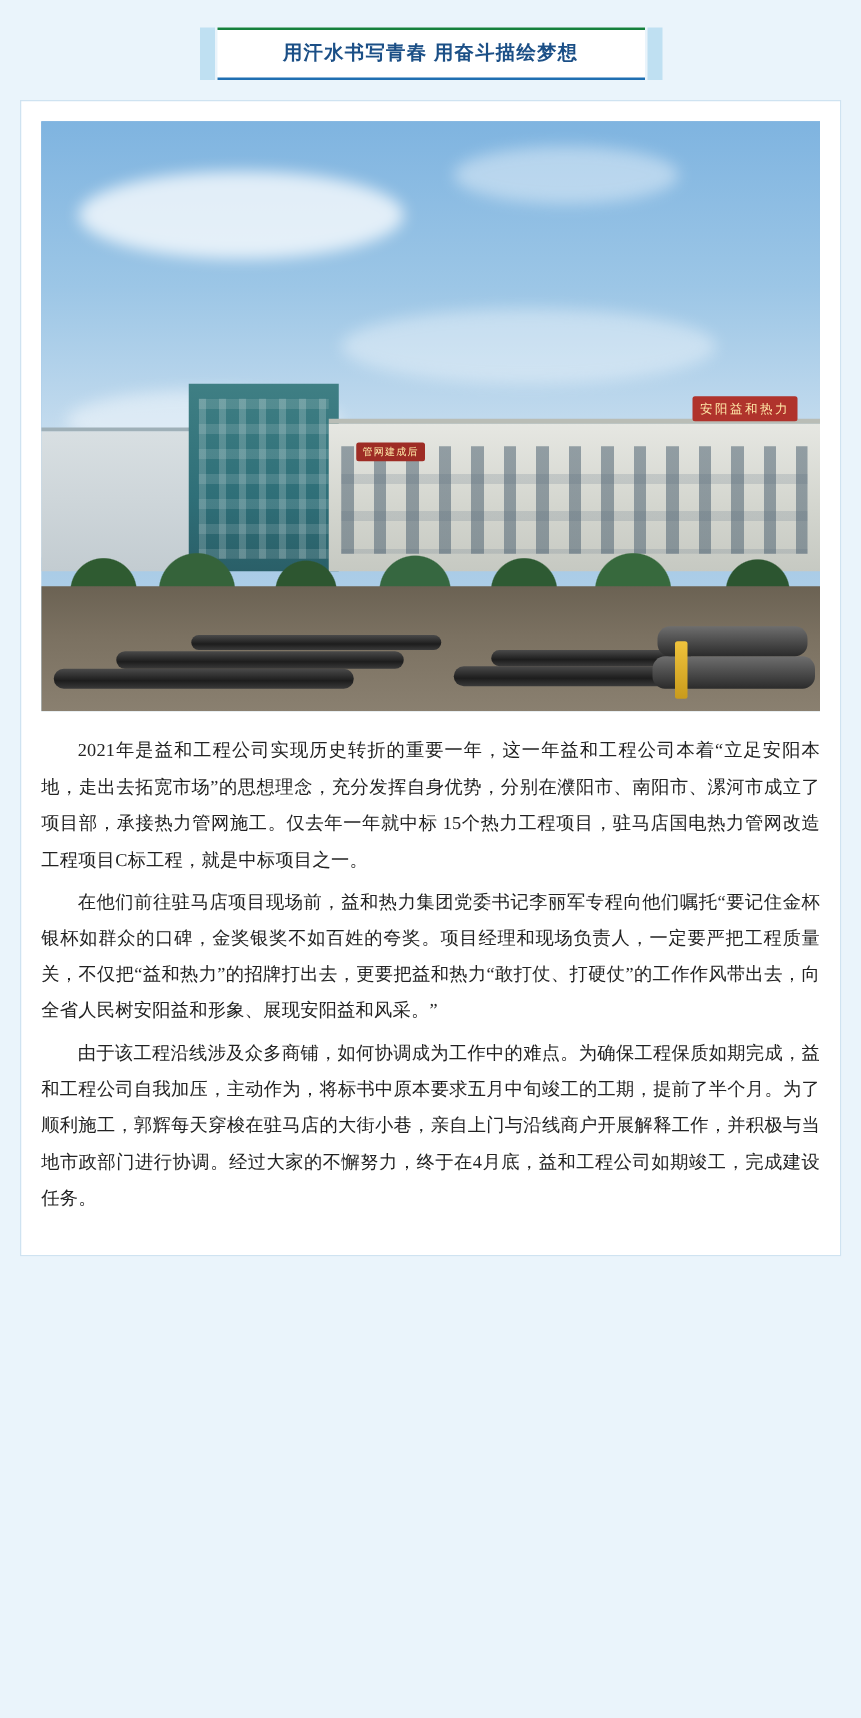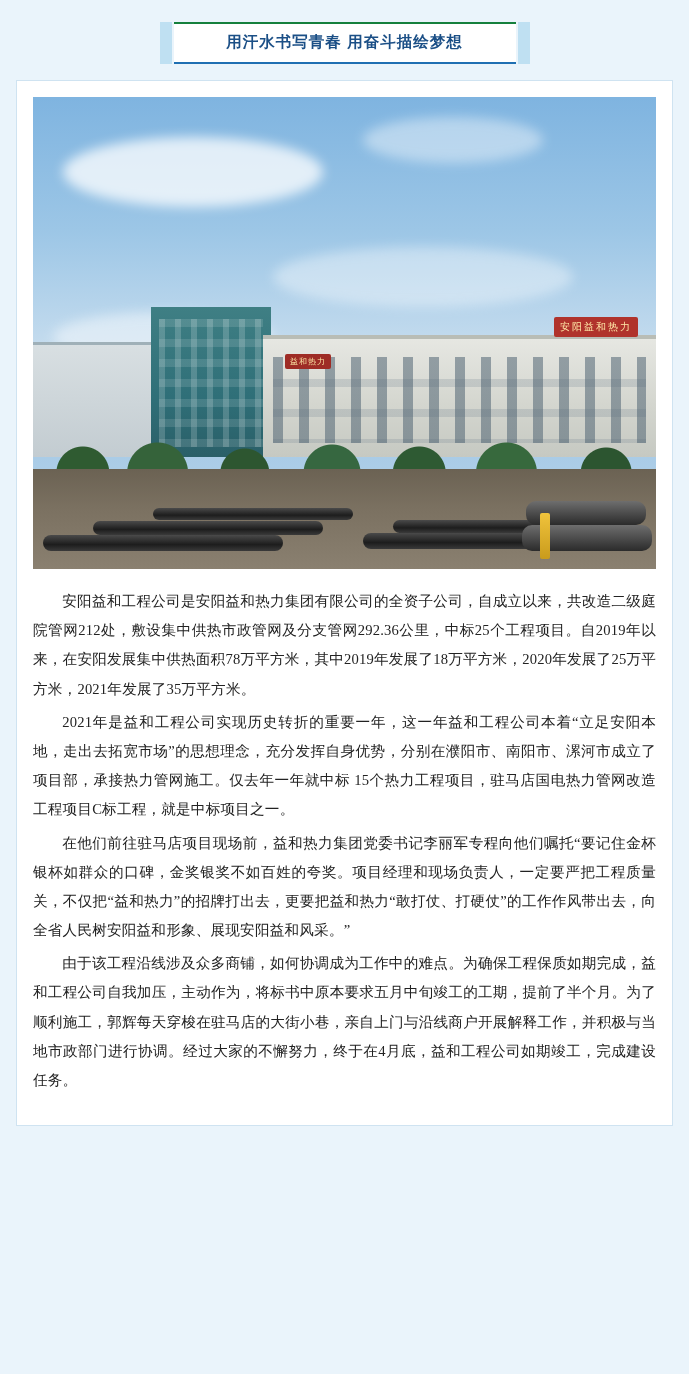--- a/index.html
+++ b/index.html
@@ -238,38 +238,37 @@
 
       <div class="bldg-left"></div>
       <div class="bldg-tower">
         <div class="glass"></div>
       </div>
       <div class="bldg-main">
         <div class="windows"></div>
       </div>
 
       <div class="rooftop-sign">安阳益和热力</div>
-      <div class="wall-sign">益和热力</div>
+      <div class="wall-sign">管网建成后</div>
 
       <div class="treeline"></div>
       <div class="ground"></div>
 
       <div class="pipes">
         <div class="pipe p1"></div>
         <div class="pipe p2"></div>
         <div class="pipe p3"></div>
         <div class="pipe p4"></div>
         <div class="pipe p5"></div>
         <div class="pipe p6"></div>
         <div class="pipe p7"></div>
       </div>
       <div class="barrier"></div>
     </div>
 
     <div class="article">
-      <p>安阳益和工程公司是安阳益和热力集团有限公司的全资子公司，自成立以来，共改造二级庭院管网212处，敷设集中供热市政管网及分支管网292.36公里，中标25个工程项目。自2019年以来，在安阳发展集中供热面积78万平方米，其中2019年发展了18万平方米，2020年发展了25万平方米，2021年发展了35万平方米。</p>
       <p>2021年是益和工程公司实现历史转折的重要一年，这一年益和工程公司本着“立足安阳本地，走出去拓宽市场”的思想理念，充分发挥自身优势，分别在濮阳市、南阳市、漯河市成立了项目部，承接热力管网施工。仅去年一年就中标 15个热力工程项目，驻马店国电热力管网改造工程项目C标工程，就是中标项目之一。</p>
       <p>在他们前往驻马店项目现场前，益和热力集团党委书记李丽军专程向他们嘱托“要记住金杯银杯如群众的口碑，金奖银奖不如百姓的夸奖。项目经理和现场负责人，一定要严把工程质量关，不仅把“益和热力”的招牌打出去，更要把益和热力“敢打仗、打硬仗”的工作作风带出去，向全省人民树安阳益和形象、展现安阳益和风采。”</p>
       <p>由于该工程沿线涉及众多商铺，如何协调成为工作中的难点。为确保工程保质如期完成，益和工程公司自我加压，主动作为，将标书中原本要求五月中旬竣工的工期，提前了半个月。为了顺利施工，郭辉每天穿梭在驻马店的大街小巷，亲自上门与沿线商户开展解释工作，并积极与当地市政部门进行协调。经过大家的不懈努力，终于在4月底，益和工程公司如期竣工，完成建设任务。</p>
     </div>
 
   </div>
 </div>
 
 </body></html>

